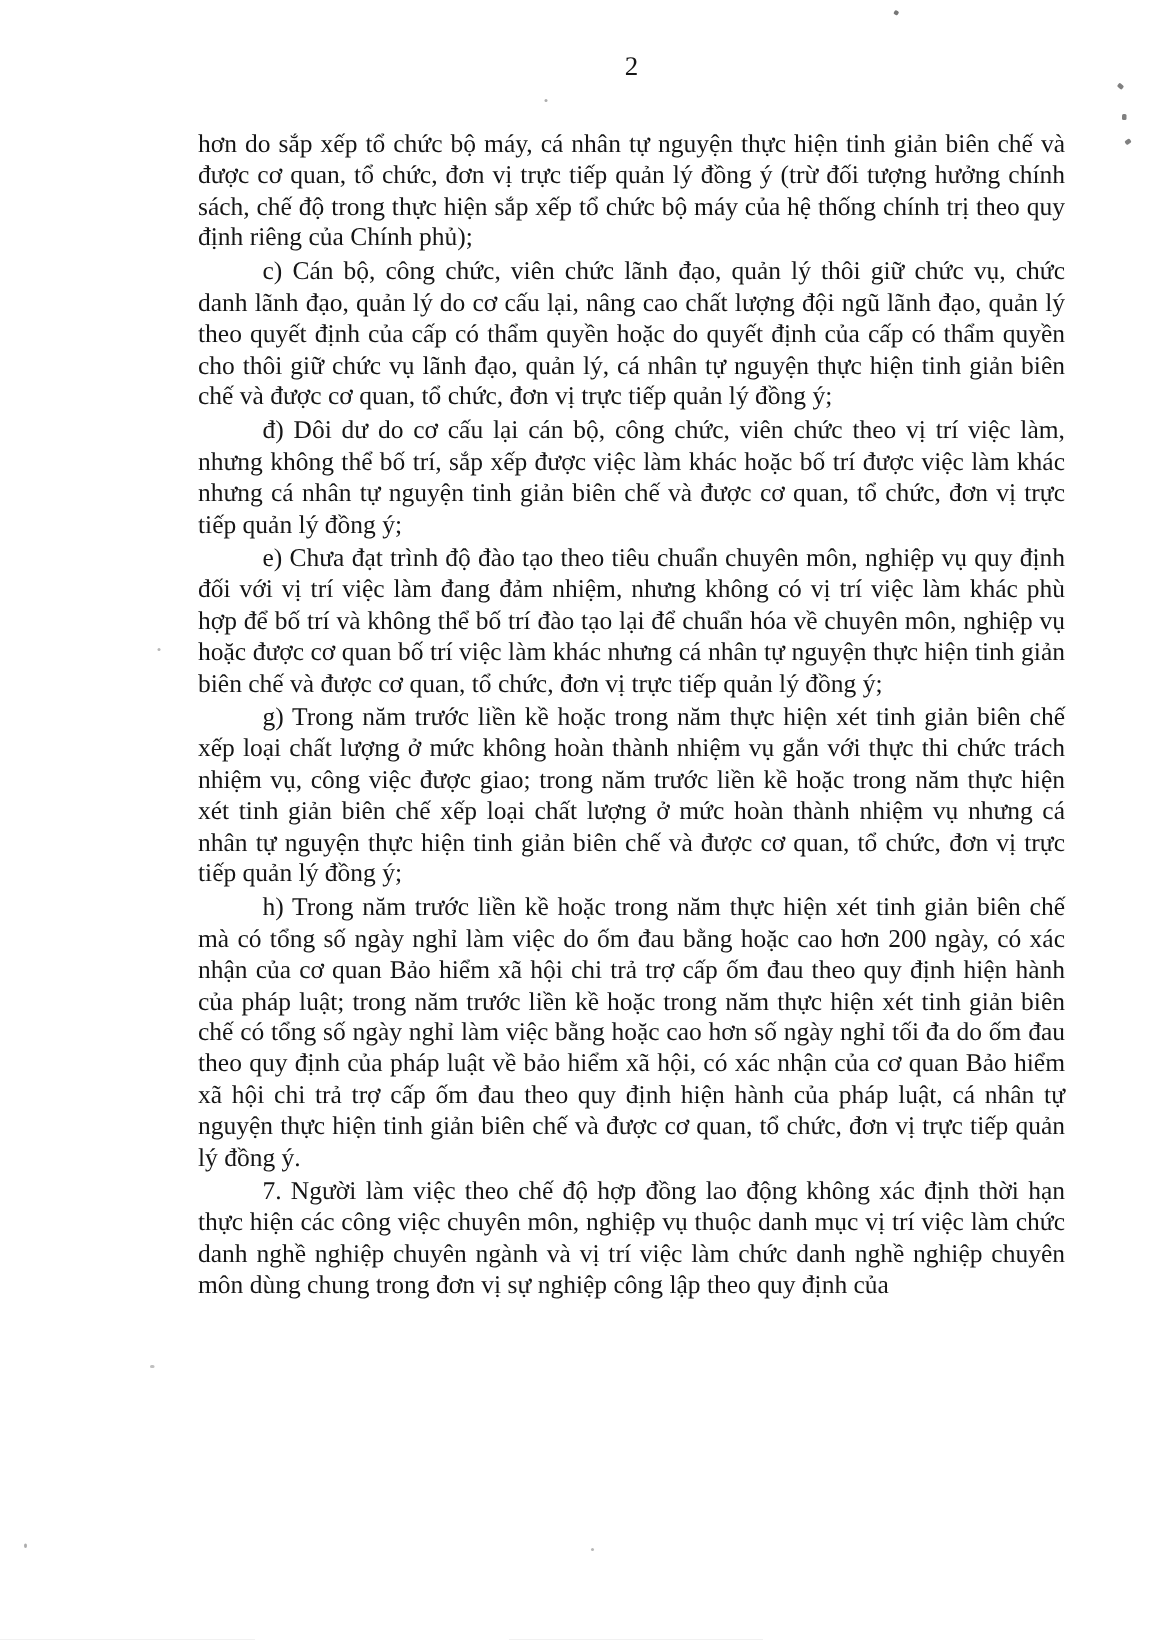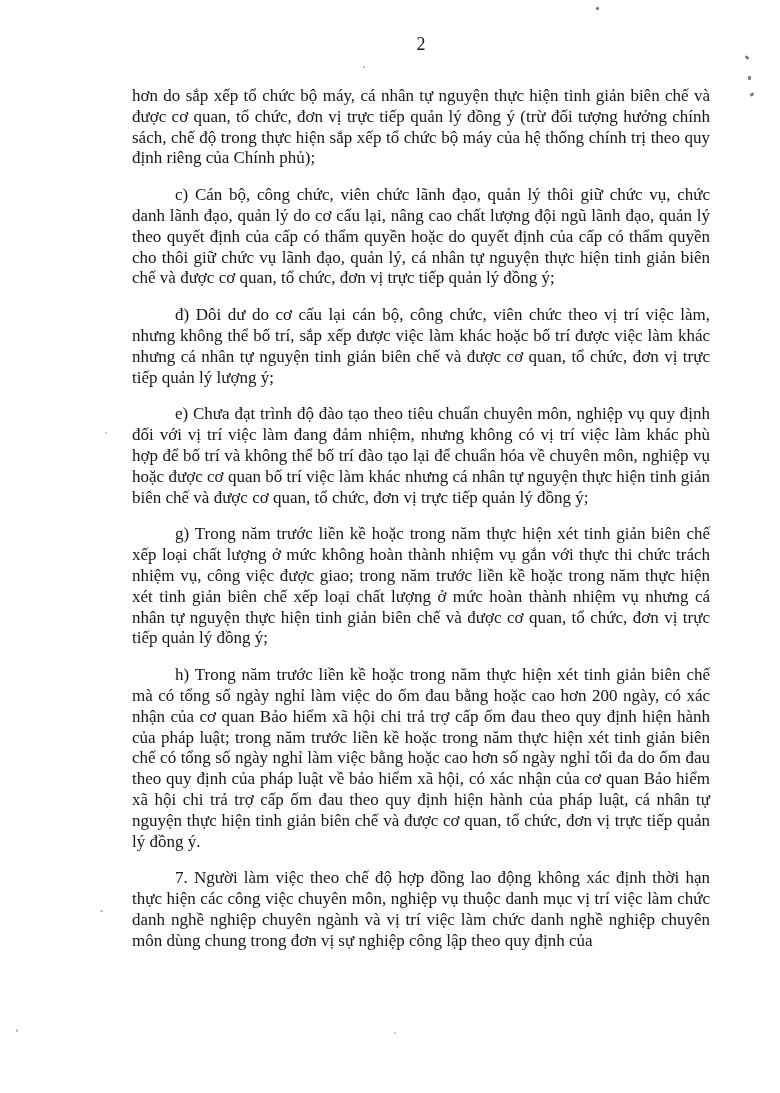--- a/index.html
+++ b/index.html
@@ -34,21 +34,21 @@
     line-height: 20.8px;
     text-align: justify;
     text-justify: inter-word;
   }
   .text-block p {
     margin: 0;
     padding: 0;
     text-indent: 43px;
   }
   .text-block p + p {
-    margin-top: 16px;
+    margin-top: 2px;
   }
   .text-block p.continuation {
     text-indent: 0;
   }
   
   .speck {
     position: absolute;
     background: #4a4a4a;
     border-radius: 50%;
   }
@@ -65,21 +65,21 @@
 </head>
 <body>
 
 <div class="page">
 
   <div class="page-number">2</div>
 
   <div class="text-block">
     <p class="continuation">hơn do sắp xếp tổ chức bộ máy, cá nhân tự nguyện thực hiện tinh giản biên chế và được cơ quan, tổ chức, đơn vị trực tiếp quản lý đồng ý (trừ đối tượng hưởng chính sách, chế độ trong thực hiện sắp xếp tổ chức bộ máy của hệ thống chính trị theo quy định riêng của Chính phủ);</p>
     <p>c) Cán bộ, công chức, viên chức lãnh đạo, quản lý thôi giữ chức vụ, chức danh lãnh đạo, quản lý do cơ cấu lại, nâng cao chất lượng đội ngũ lãnh đạo, quản lý theo quyết định của cấp có thẩm quyền hoặc do quyết định của cấp có thẩm quyền cho thôi giữ chức vụ lãnh đạo, quản lý, cá nhân tự nguyện thực hiện tinh giản biên chế và được cơ quan, tổ chức, đơn vị trực tiếp quản lý đồng ý;</p>
-    <p>đ) Dôi dư do cơ cấu lại cán bộ, công chức, viên chức theo vị trí việc làm, nhưng không thể bố trí, sắp xếp được việc làm khác hoặc bố trí được việc làm khác nhưng cá nhân tự nguyện tinh giản biên chế và được cơ quan, tổ chức, đơn vị trực tiếp quản lý lượng ý;</p>
+    <p>đ) Dôi dư do cơ cấu lại cán bộ, công chức, viên chức theo vị trí việc làm, nhưng không thể bố trí, sắp xếp được việc làm khác hoặc bố trí được việc làm khác nhưng cá nhân tự nguyện tinh giản biên chế và được cơ quan, tổ chức, đơn vị trực tiếp quản lý đồng ý;</p>
     <p>e) Chưa đạt trình độ đào tạo theo tiêu chuẩn chuyên môn, nghiệp vụ quy định đối với vị trí việc làm đang đảm nhiệm, nhưng không có vị trí việc làm khác phù hợp để bố trí và không thể bố trí đào tạo lại để chuẩn hóa về chuyên môn, nghiệp vụ hoặc được cơ quan bố trí việc làm khác nhưng cá nhân tự nguyện thực hiện tinh giản biên chế và được cơ quan, tổ chức, đơn vị trực tiếp quản lý đồng ý;</p>
     <p>g) Trong năm trước liền kề hoặc trong năm thực hiện xét tinh giản biên chế xếp loại chất lượng ở mức không hoàn thành nhiệm vụ gắn với thực thi chức trách nhiệm vụ, công việc được giao; trong năm trước liền kề hoặc trong năm thực hiện xét tinh giản biên chế xếp loại chất lượng ở mức hoàn thành nhiệm vụ nhưng cá nhân tự nguyện thực hiện tinh giản biên chế và được cơ quan, tổ chức, đơn vị trực tiếp quản lý đồng ý;</p>
     <p>h) Trong năm trước liền kề hoặc trong năm thực hiện xét tinh giản biên chế mà có tổng số ngày nghỉ làm việc do ốm đau bằng hoặc cao hơn 200 ngày, có xác nhận của cơ quan Bảo hiểm xã hội chi trả trợ cấp ốm đau theo quy định hiện hành của pháp luật; trong năm trước liền kề hoặc trong năm thực hiện xét tinh giản biên chế có tổng số ngày nghỉ làm việc bằng hoặc cao hơn số ngày nghỉ tối đa do ốm đau theo quy định của pháp luật về bảo hiểm xã hội, có xác nhận của cơ quan Bảo hiểm xã hội chi trả trợ cấp ốm đau theo quy định hiện hành của pháp luật, cá nhân tự nguyện thực hiện tinh giản biên chế và được cơ quan, tổ chức, đơn vị trực tiếp quản lý đồng ý.</p>
     <p>7. Người làm việc theo chế độ hợp đồng lao động không xác định thời hạn thực hiện các công việc chuyên môn, nghiệp vụ thuộc danh mục vị trí việc làm chức danh nghề nghiệp chuyên ngành và vị trí việc làm chức danh nghề nghiệp chuyên môn dùng chung trong đơn vị sự nghiệp công lập theo quy định của</p>
   </div>
 
   <span class="speck s1"></span>
   <span class="speck s2"></span>
   <span class="speck s3"></span>
   <span class="speck s4"></span>

